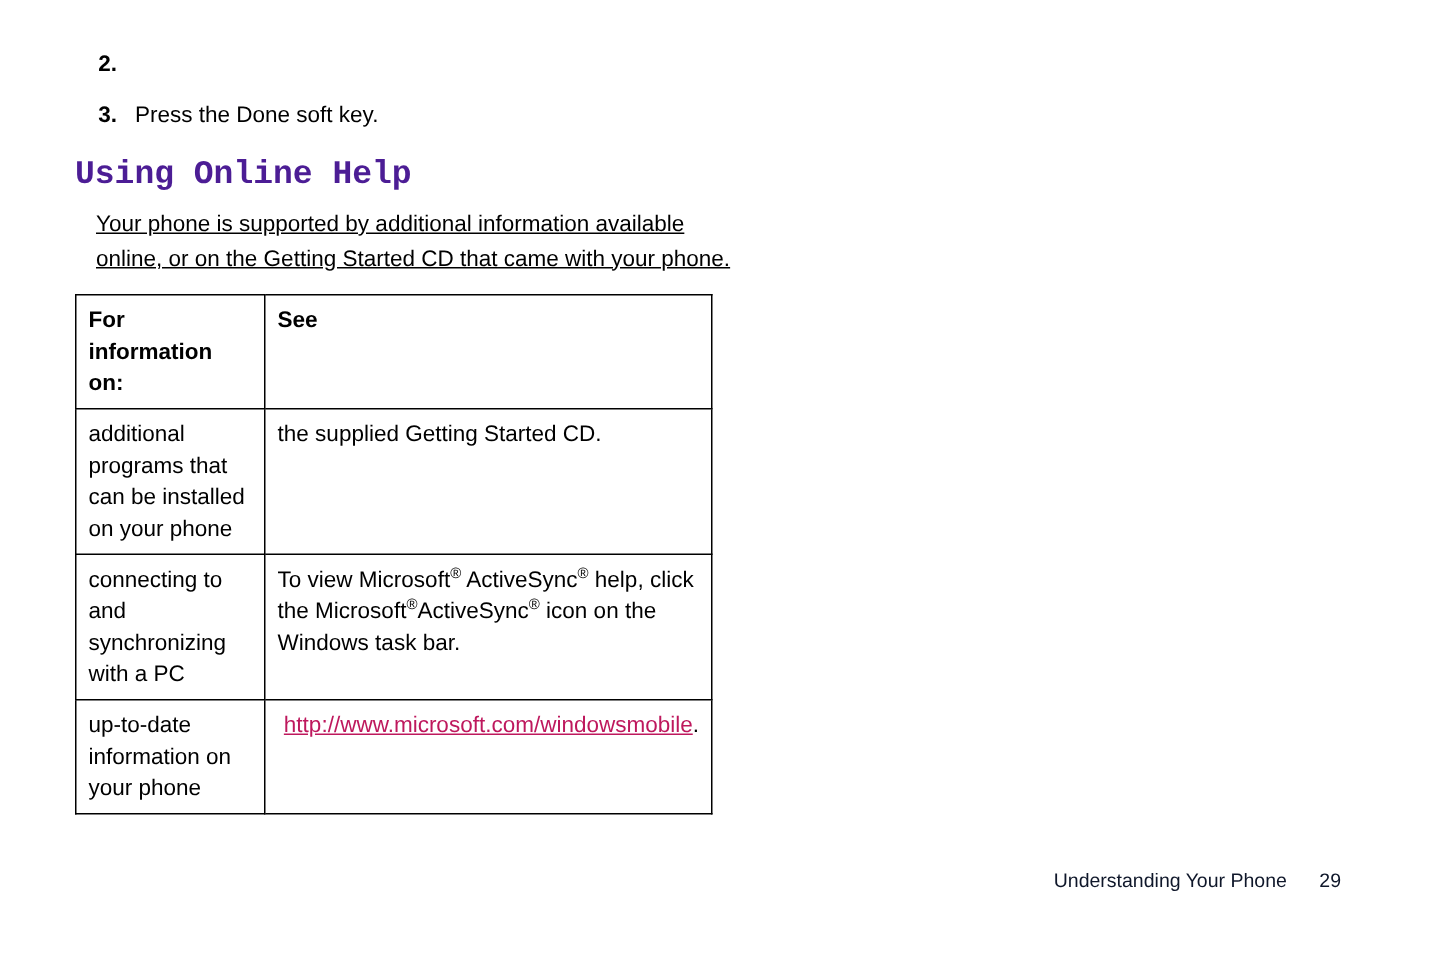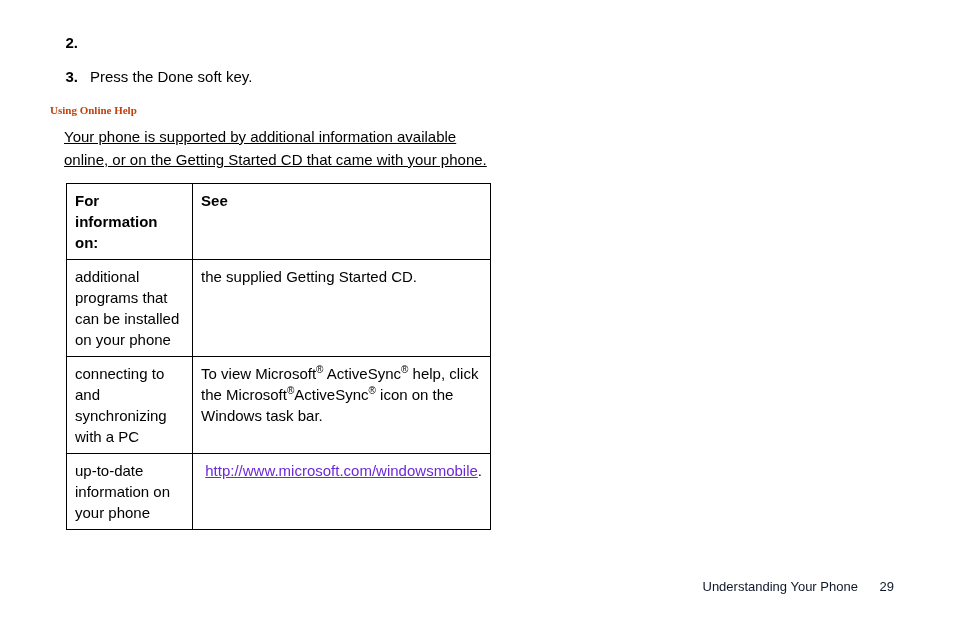--- a/index.html
+++ b/index.html
@@ -30,57 +30,57 @@
     width: 28px;
     flex-shrink: 0;
     text-align: right;
     margin-right: 12px;
   }
   .step-body {
     max-width: 380px;
   }
   .bold { font-weight: normal; }
   .section-heading {
-    font-family: Liberation Serif, serif;
+    font-family: Liberation Mono, monospace;
     font-weight: bold;
-    font-size: 11px;
-    color: #c2410c;
+    font-size: 22px;
+    color: #4c1d95;
     margin: 10px 0 10px 0;
   }
   .intro {
     font-size: 15px;
     line-height: 1.5;
     margin-left: 14px;
     max-width: 430px;
     margin-bottom: 12px;
     text-decoration: underline;
   }
   table.info {
     border-collapse: collapse;
-    margin-left: 16px;
+    margin-left: 0;
     width: 425px;
     font-size: 15px;
   }
   table.info th, table.info td {
     border: 1px solid #000;
     padding: 6px 8px;
     vertical-align: top;
     text-align: left;
     line-height: 1.4;
   }
   table.info th {
     font-weight: bold;
   }
   .col1 { width: 160px; }
   sup.reg {
     font-size: 10px;
     vertical-align: super;
   }
   a.link {
-    color: #6d28d9;
+    color: #be185d;
   }
   .footer {
     position: absolute;
     bottom: 42px;
     right: 60px;
     font-size: 13px;
     color: #0f172a;
   }
   .footer .pnum {
     margin-left: 18px;

